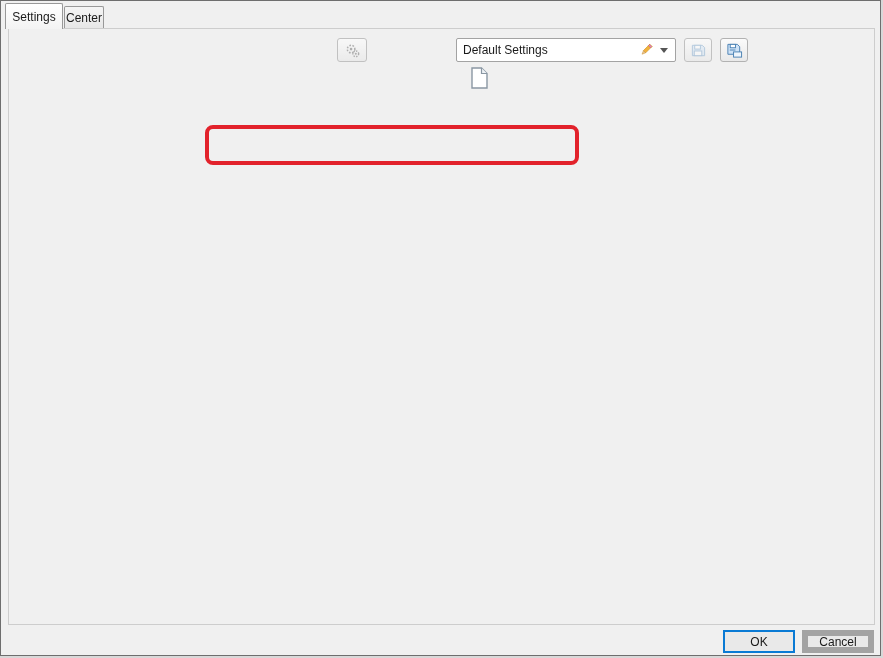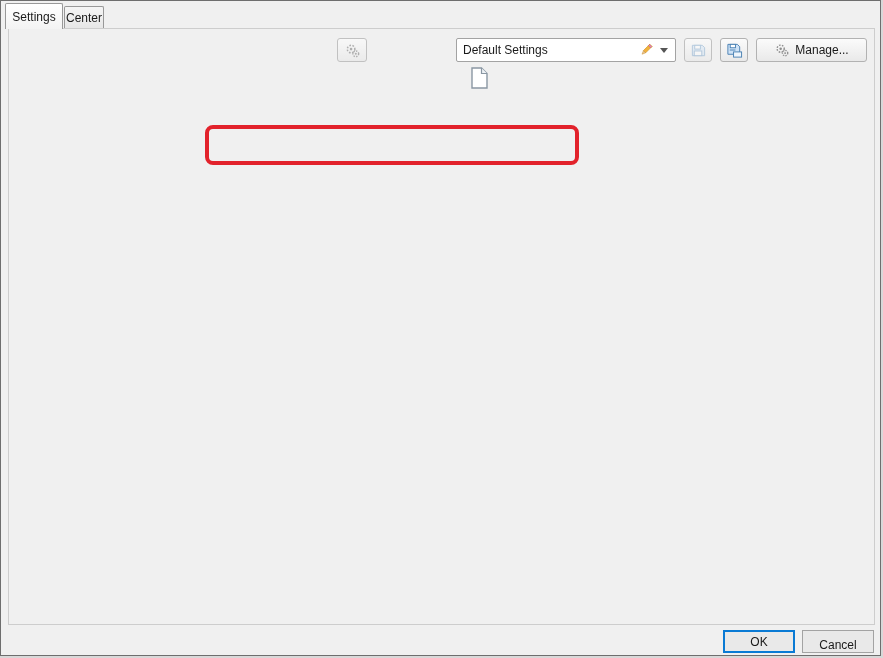--- a/index.html
+++ b/index.html
@@ -69,21 +69,21 @@
   .bigE { position:absolute; left:10px; top:2px; font-size:64px; font-weight:800; color:#000; line-height:1.0; transform:scaleY(0.92); }
   .hlines { position:absolute; background:repeating-linear-gradient(to bottom,#1e1e1e 0 2px,transparent 2px 12px,#8f8f8f 12px 14px,transparent 14px 24px); }
   .gline { position:absolute; height:2px; background:#9a9a9a; }
   .chartbox { position:absolute; left:5px; top:236px; width:113px; height:112px; border:2px solid #3a3a3a; background:#fff; display:flex; align-items:flex-end; padding:0 5px; }
   .bar { width:19px; flex:none; }
   .pstrip { position:absolute; left:0; right:0; bottom:0; height:26px; background:#a6a6a6; color:#fff; line-height:26px; padding-left:8px; }
 
   
   .footbtn { position:absolute; height:23px; width:72px; display:flex; align-items:center; justify-content:center; background:#e9e9e9; font-size:12px; }
   .footbtn.ok { border:2px solid #0a7ad4; }
-  .footbtn.cancel { border:1px solid #a3a3a3;align-items:flex-end; }
+  .footbtn.cancel { border:6px solid #a3a3a3; }
 </style>
 </head>
 <body>
 
 <div class="dialog">
 
   <div class="tab active">
       <span>Settings</span>
     </div>
   <div class="tab inactive">
@@ -120,29 +120,20 @@
       <rect x="4.5" y="9.5" width="8" height="5" fill="#fff" stroke="#5b8fbe"></rect>
     </svg>
   </div>
   <div class="tbtn" style="left:719px;top:37px;width:28px;height:24px;z-index:3;">
     <svg viewBox="0 0 18 18" width="17" height="17">
       <path d="M2 2.5h10l2.5 2.5v8H2z" fill="#cfe3f7" stroke="#4a80b2"></path>
       <rect x="4.5" y="2.5" width="5.5" height="3.6" fill="#fff" stroke="#4a80b2"></rect>
       <rect x="8" y="10.5" width="8.5" height="5.5" fill="#eef5fc" stroke="#4a80b2"></rect>
       <path d="M4 8.5h6" stroke="#4a80b2"></path>
     </svg>
-  </div>
-  <div class="tbtn" style="left:755px;top:37px;width:111px;height:24px;z-index:3;">
-    <svg viewBox="0 0 18 18" width="16" height="16">
-      <circle cx="7.5" cy="7.5" r="4" fill="none" stroke="#8e8e8e" stroke-width="1.6" stroke-dasharray="1.8 1.5"></circle>
-      <circle cx="7.5" cy="7.5" r="1.4" fill="#8e8e8e"></circle>
-      <circle cx="12.5" cy="12.5" r="3" fill="none" stroke="#8e8e8e" stroke-width="1.5" stroke-dasharray="1.5 1.3"></circle>
-      <circle cx="12.5" cy="12.5" r="1.1" fill="#8e8e8e"></circle>
-    </svg>
-    <span>Manage...</span>
   </div>
 
   <div class="mainpanel"></div>
 
   <div class="sidebar">
     <div class="item selected">
       <svg viewBox="0 0 18 18">
           <path d="M3.5 1.5h6.7l4.3 4.3v10.7H3.5z" fill="#fff" stroke="#7d8a96"></path>
           <path d="M10.2 1.5v4.3h4.3" fill="#e8eef3" stroke="#7d8a96"></path>
         </svg>

